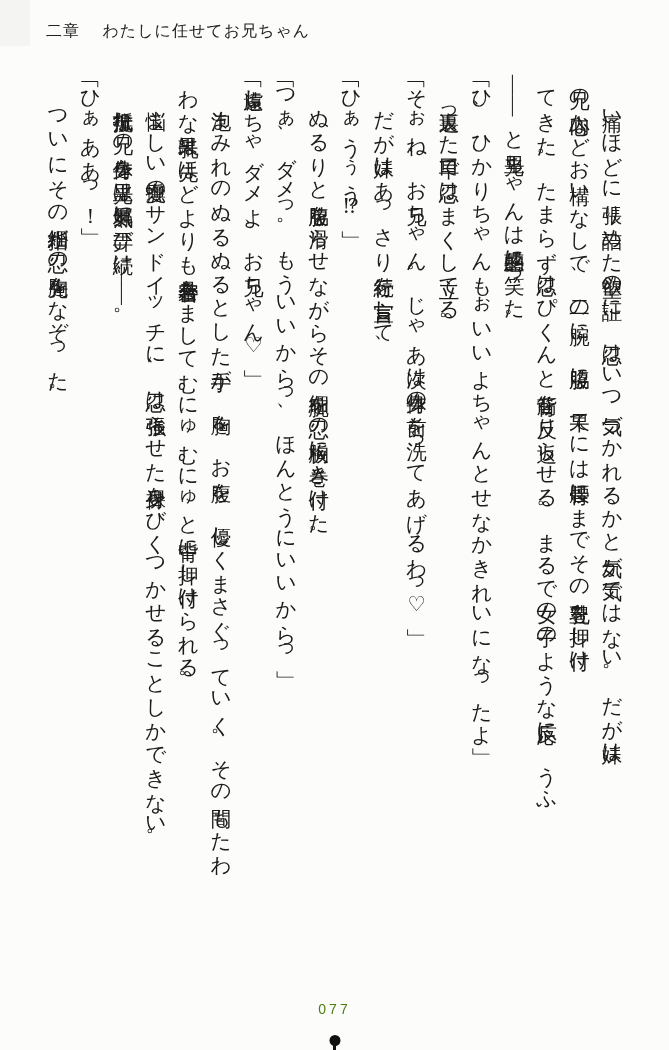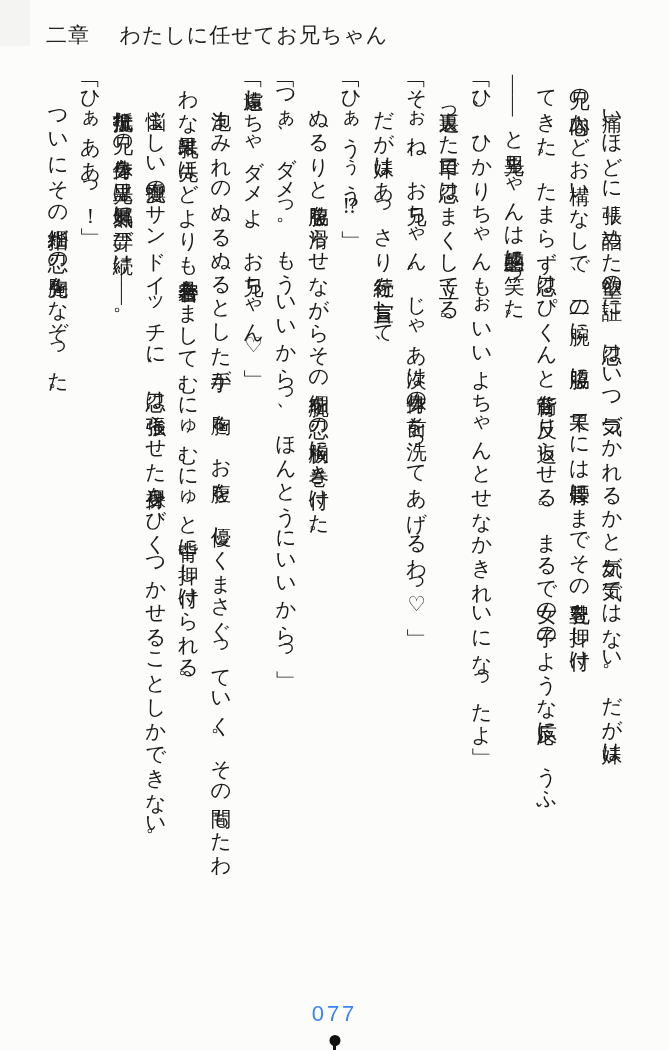--- a/index.html
+++ b/index.html
@@ -21,21 +21,21 @@
     position: absolute;
     left: 0; top: 0;
     width: 30px; height: 46px;
     background: #f4f4f2;
   }
   
   .running-head {
     position: absolute;
     left: 46px;
     top: 21px;
-    font-size: 21px;
+    font-size: 16px;
     letter-spacing: 1px;
     white-space: nowrap;
     color: #222;
     font-family: Liberation Mono, monospace;
   }
   .running-head .chapter { margin-right: 1.4em; }
   
   .text-block {
     position: absolute;
     top: 75px;
@@ -54,23 +54,23 @@
   }
   
   .page-number {
     position: absolute;
     left: 0;
     top: 1001px;
     width: 100%;
     text-align: center;
     font-family: "Liberation Sans", "DejaVu Sans", sans-serif;
     font-weight: 300;
-    font-size: 22px;
+    font-size: 14px;
     letter-spacing: 3px;
-    color: #3b82f6;
+    color: #4d7c0f;
   }
   .ornament-dot {
     position: absolute;
     left: 50%;
     top: 1035px;
     transform: translateX(-50%);
     width: 11px;
     height: 11px;
     border-radius: 50%;
     background: #111;

